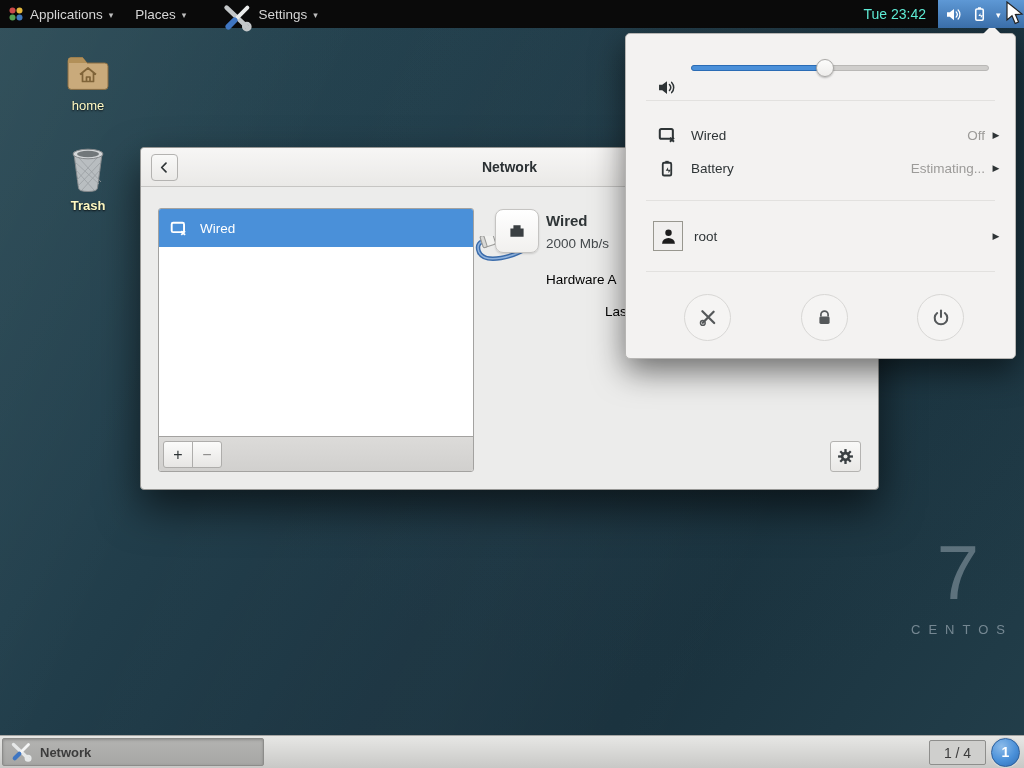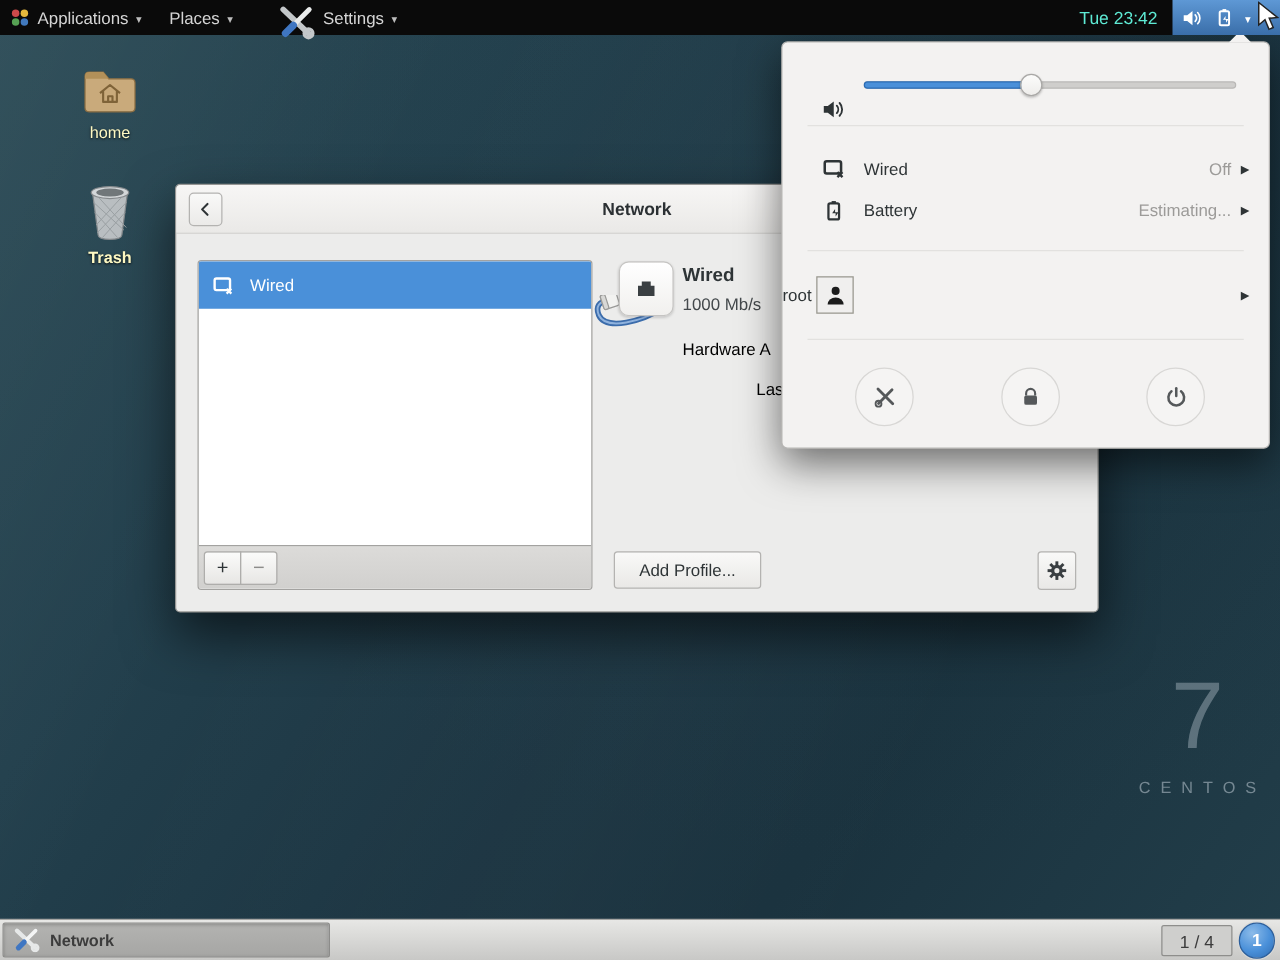--- a/index.html
+++ b/index.html
@@ -48,21 +48,21 @@
   .sm-status { margin-left:auto; color:#9c9b99; }
   .sm-arrow { width:22px; text-align:center; margin-right:8px; font-size:9px; color:#2e3436; }
   .vol-track { position:absolute; left:65px; right:26px; top:50%; height:6px; margin-top:-3px;
     background:#cfcecc; border:1px solid #b9b8b6; border-radius:4px; }
   .vol-fill { position:absolute; left:-1px; top:-1px; bottom:-1px; width:45%;
     background:#4a90d9; border-radius:4px 0 0 4px; border:1px solid #2a6cb5; }
   .vol-knob { position:absolute; top:50%; margin-top:-9px; width:18px; height:18px; border-radius:50%;
     background:linear-gradient(#fcfcfb,#eeedeb); border:1px solid #a9a8a6; box-shadow:0 1px 2px rgba(0,0,0,.25); }
   .sm-avatar { position:absolute; left:27px; width:30px; height:30px; background:#f0efee;
     border:1px solid #98978f; display:flex; align-items:center; justify-content:center; color:#1c1c1c; }
-  .sm-user-label { }
+  .sm-user-label { margin-left:68px; }
   .sm-circle { position:absolute; top:260px; width:47px; height:47px; border-radius:50%;
     border:1px solid #d8d7d5; color:#55585a; display:flex; align-items:center; justify-content:center;
     background:#f5f4f3; }
 
   
   .netwin { position:absolute; left:140px; top:147px; width:739px; height:343px;
     background:#ececeb; border:1px solid #969694; border-radius:4px;
     box-shadow:0 18px 42px rgba(0,0,0,.6); z-index:20; color:#2e3436; }
   .nw-header { position:relative; height:39px; background:linear-gradient(#f7f6f5,#eae9e7);
     border-bottom:1px solid #c6c5c3; border-radius:4px 4px 0 0; }
@@ -234,25 +234,24 @@
       <rect x="9" y="-2" width="13" height="12" rx="2" fill="#f2f2f0" stroke="#9a9a98"></rect>
       <rect x="9" y="-2" width="4" height="12" rx="1.5" fill="#d8d8d6" stroke="#9a9a98"></rect>
     </g>
   </svg>
   <div class="dev-icon">
     <svg width="22" height="22">
         <use href="#i-port"></use>
       </svg>
   </div>
   <div class="dev-title">Wired</div>
-  <div class="dev-speed">1000 Mb/s</div>
+  <div class="dev-speed">2000 Mb/s</div>
   <div class="nw-label lbl-hw">Hardware A</div>
   <div class="nw-label lbl-last">Las</div>
 
-  <button class="btn nw-addprofile">Add Profile...</button>
   <button class="btn nw-gear">
     <svg width="17" height="17">
         <use href="#i-gear"></use>
       </svg>
   </button>
 </div>
 
 <div class="sysmenu">
   <div class="sm-row" style="top:20px; height:28px;">
     <svg class="sm-icon" width="22" height="17" viewBox="0 0 18 16" style="top:25px">

